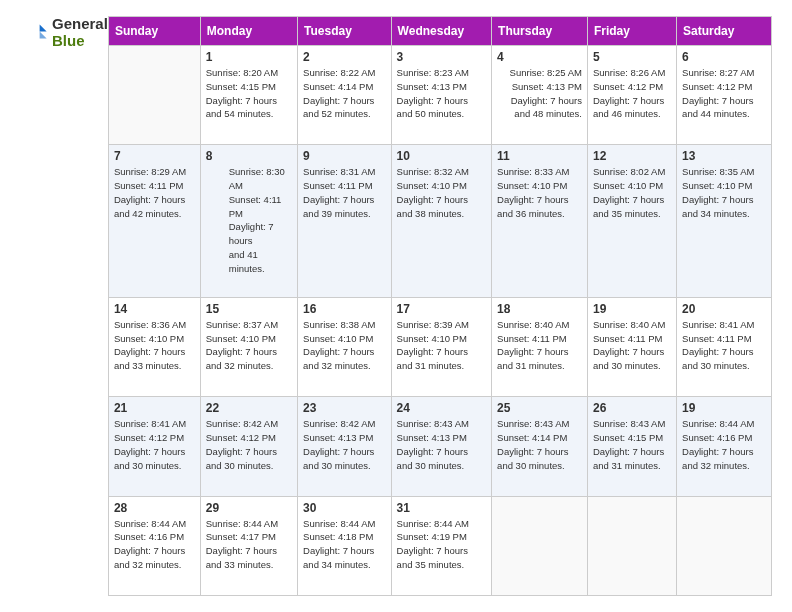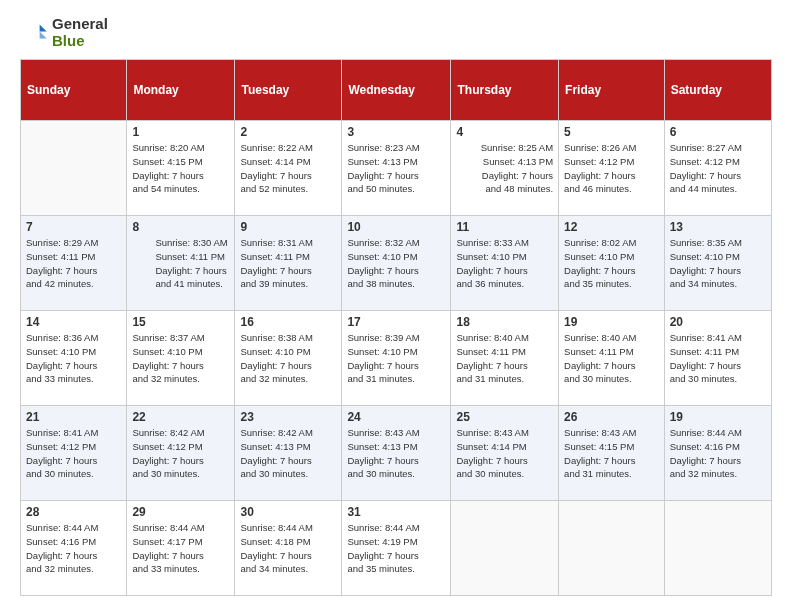--- a/index.html
+++ b/index.html
@@ -8,21 +8,21 @@
       background: #fff;
       width: 792px;
       height: 612px;
       overflow: hidden;
     }
     .page {
       width: 792px;
       height: 612px;
       padding: 16px 20px;
       display: flex;
-      flex-direction: column;
+      flex-direction: row;
     }
     .header {
       display: flex;
       justify-content: space-between;
       align-items: flex-start;
       margin-bottom: 10px;
     }
     .logo-container {
       display: flex;
       align-items: center;
@@ -58,24 +58,24 @@
     .subtitle {
       font-size: 14px;
       color: #555;
     }
     .calendar {
       width: 100%;
       border-collapse: collapse;
       flex: 1;
     }
     .calendar th {
-      background-color: #b91c1c;
+      background-color: #a21caf;
       color: white;
       text-align: left;
-      padding: 23px 6px;
+      padding: 7px 6px;
       font-size: 12px;
       border: 1px solid #ccc;
     }
     .calendar td {
       border: 1px solid #ccc;
       vertical-align: top;
       padding: 4px 5px;
       font-size: 9.5px;
       color: #333;
       width: 113px;

